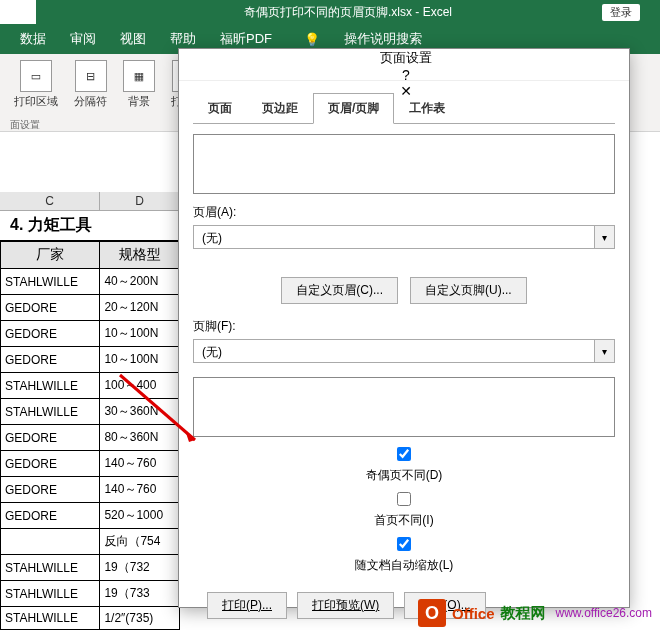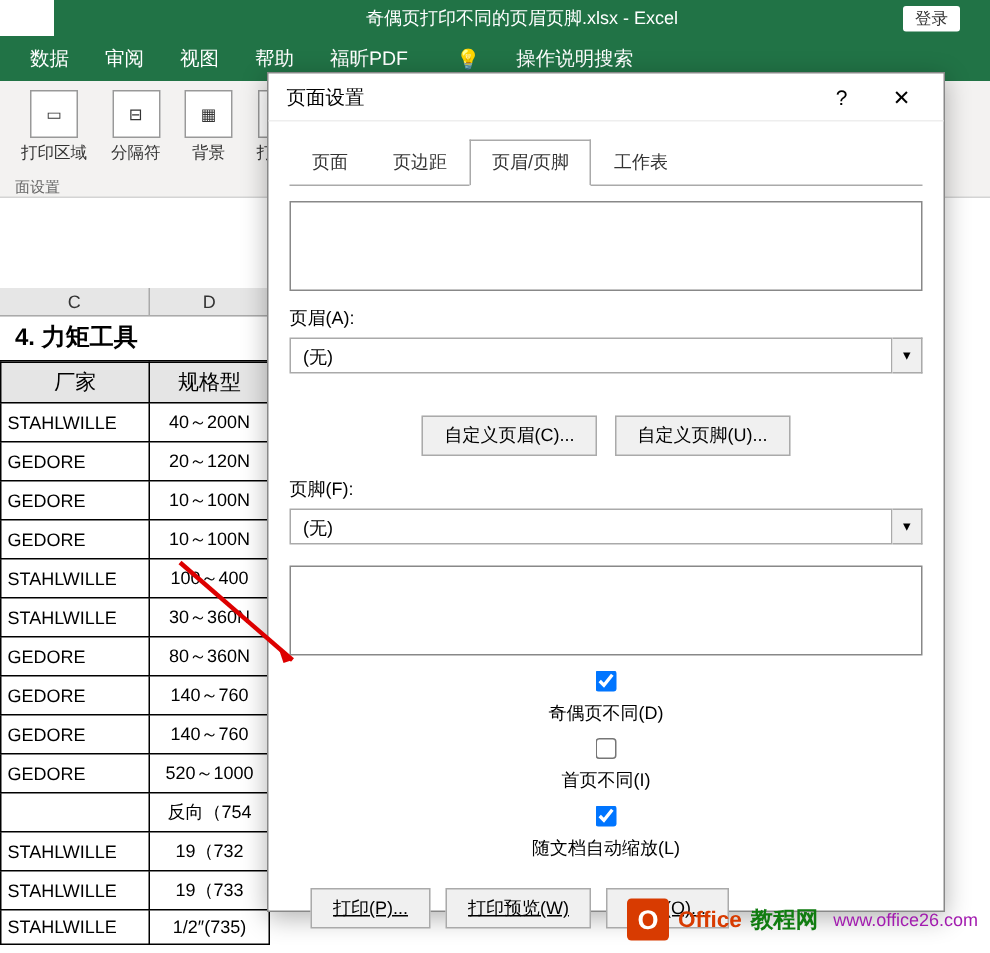--- a/index.html
+++ b/index.html
@@ -22,29 +22,29 @@
     .col-header { border-right: 1px solid #aaa; text-align: center; font-size: 12px; padding: 2px 0; color: #333; }
     .col-c { width: 100px; }
     .col-d { width: 80px; }
     
     .sheet-title { font-size: 16px; padding: 4px 10px; border-bottom: 1px solid #000; font-weight: bold; }
     
     table.data { border-collapse: collapse; width: 100%; }
     table.data td { border: 1px solid #000; font-size: 12px; padding: 4px 4px; white-space: nowrap; overflow: hidden; }
     table.data th { border: 1px solid #000; font-size: 14px; padding: 4px 4px; background: #e5e5e5; font-weight: normal; }
     table.data td:first-child { width: 100px; }
-    table.data td:last-child { width: 80px; text-align: center; }
+    table.data td:last-child { width: 80px; text-align: left; }
     
     
     .dialog { position: absolute; top: 48px; left: 178px; width: 452px; height: 560px; background: #fff; border: 1px solid #888; box-shadow: 0 4px 16px rgba(0,0,0,0.3); }
-    .dialog-titlebar { display: flex; align-items: center; height: 32px; padding: 0 8px 0 12px; font-size: 13px; border-bottom: 1px solid #eee; }
+    .dialog-titlebar { display: flex; align-items: center; height: 32px; padding: 0 8px 0 12px; font-size: 13px; border-bottom: 1px solid #eee; flex-direction: column; }
     .dialog-titlebar .title { flex: 1; }
     .dialog-titlebar .win-btn { width: 40px; height: 28px; display: flex; align-items: center; justify-content: center; font-size: 14px; cursor: pointer; }
     
-    .dialog-tabs { display: flex; padding: 12px 14px 0; gap: 0; font-size: 12px; }
+    .dialog-tabs { display: flex; padding: 12px 14px 0; gap: 0; font-size: 12px; font-weight: bold; }
     .dialog-tab { padding: 6px 14px; border: 1px solid transparent; cursor: pointer; color: #333; }
     .dialog-tab.active { border: 1px solid #aaa; border-bottom: 1px solid #fff; background: #fff; position: relative; z-index: 2; }
     .dialog-tab-line { border-top: 1px solid #aaa; margin: -1px 14px 0; }
     
     .dialog-body { padding: 10px 14px; }
     .preview-box { border: 1px solid #888; height: 60px; margin-bottom: 10px; }
     .preview-box.footer { margin-top: 4px; }
     
     .field-label { font-size: 12px; margin-bottom: 4px; }
     .select-row { display: flex; margin-bottom: 14px; }

